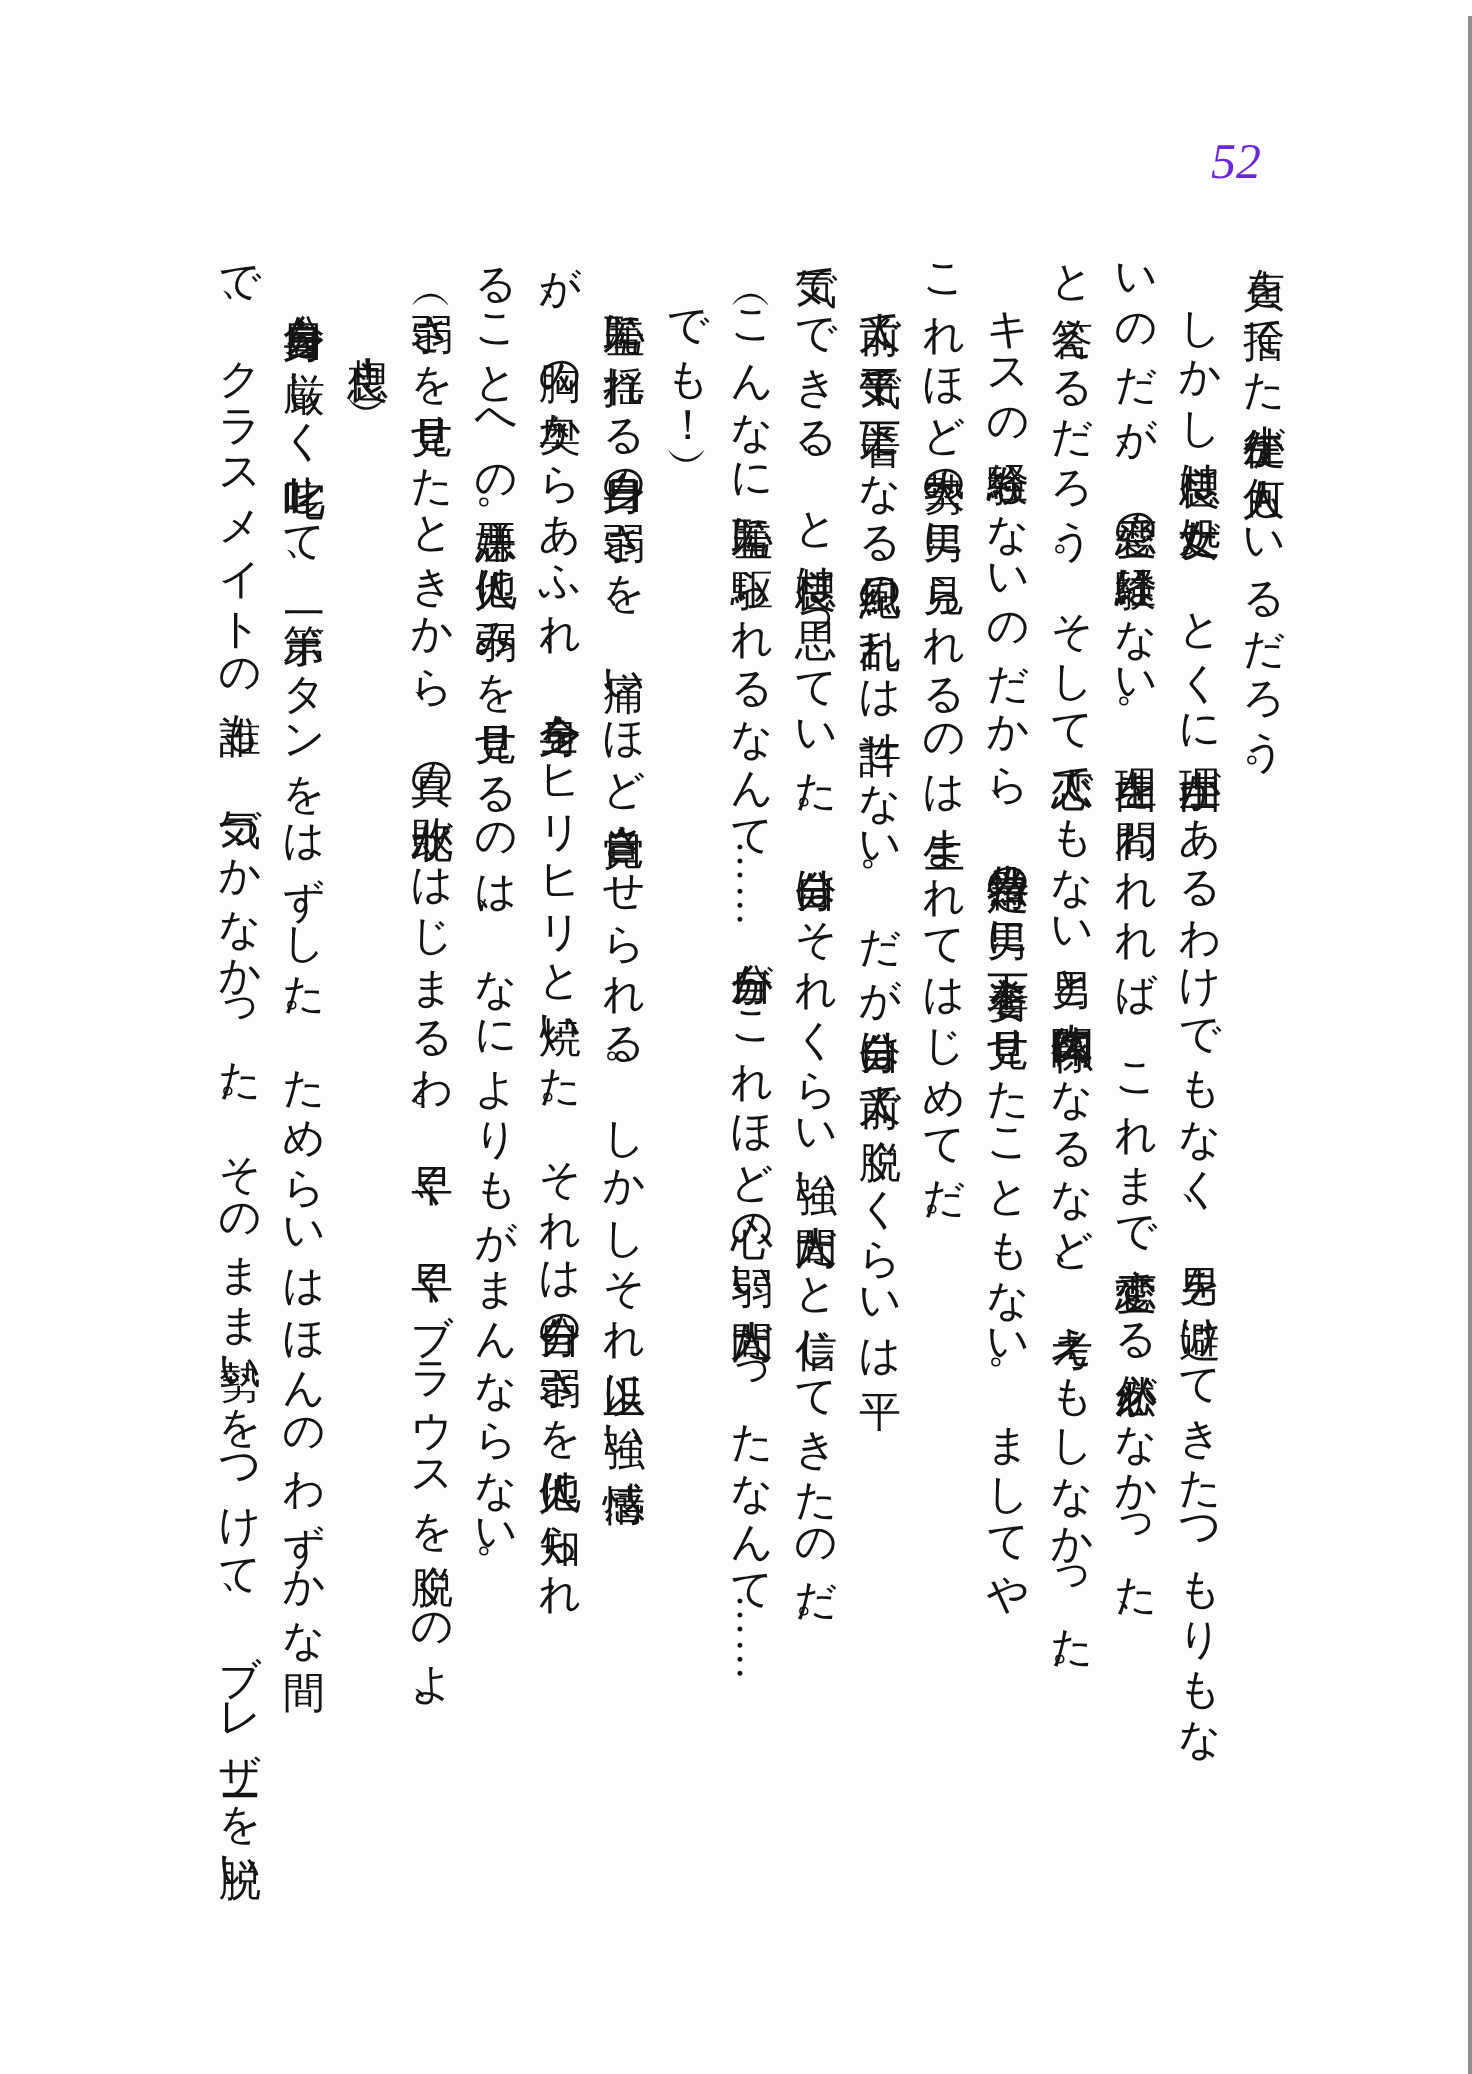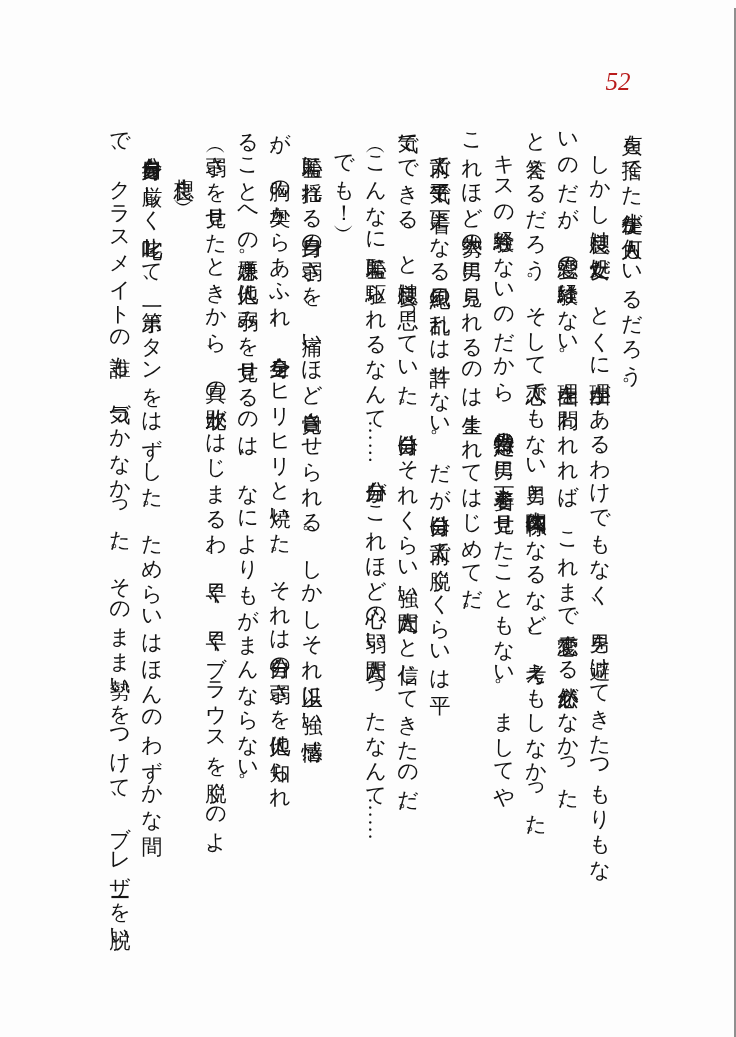--- a/index.html
+++ b/index.html
@@ -23,21 +23,21 @@
       background: #8f8f8f;
     }
     .page-number {
       position: absolute;
       top: 68px;
       left: 598px;
       width: 40px;
       text-align: center;
       font-size: 25px;
       font-style: italic;
-      color: #b91c1c;
+      color: #6d28d9;
     }
     .text-block {
       position: absolute;
       top: 118px;
       right: 88px;
       height: 870px;
       writing-mode: vertical-rl;
       text-orientation: mixed;
       font-size: 21px;
       line-height: 32px;

